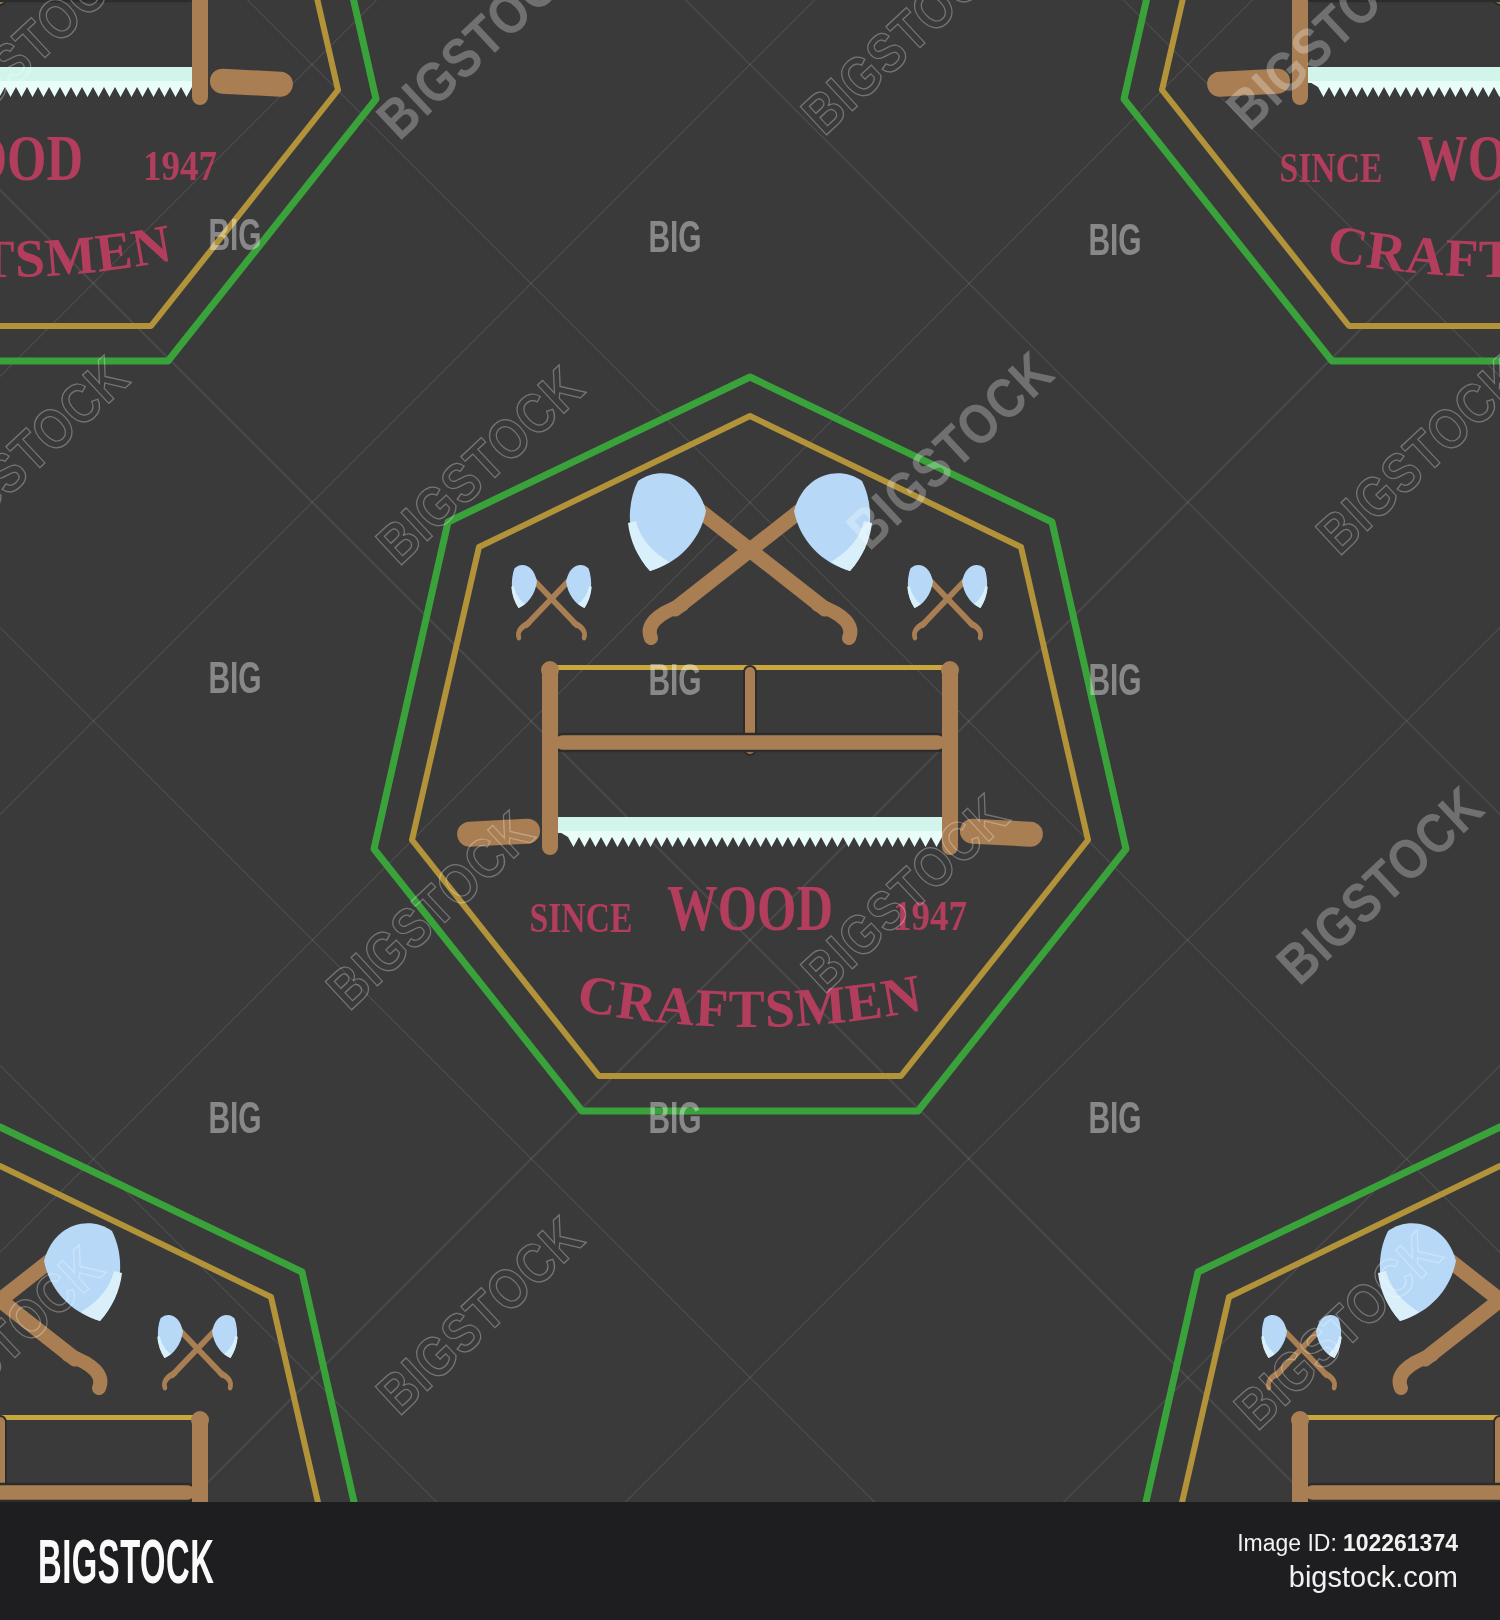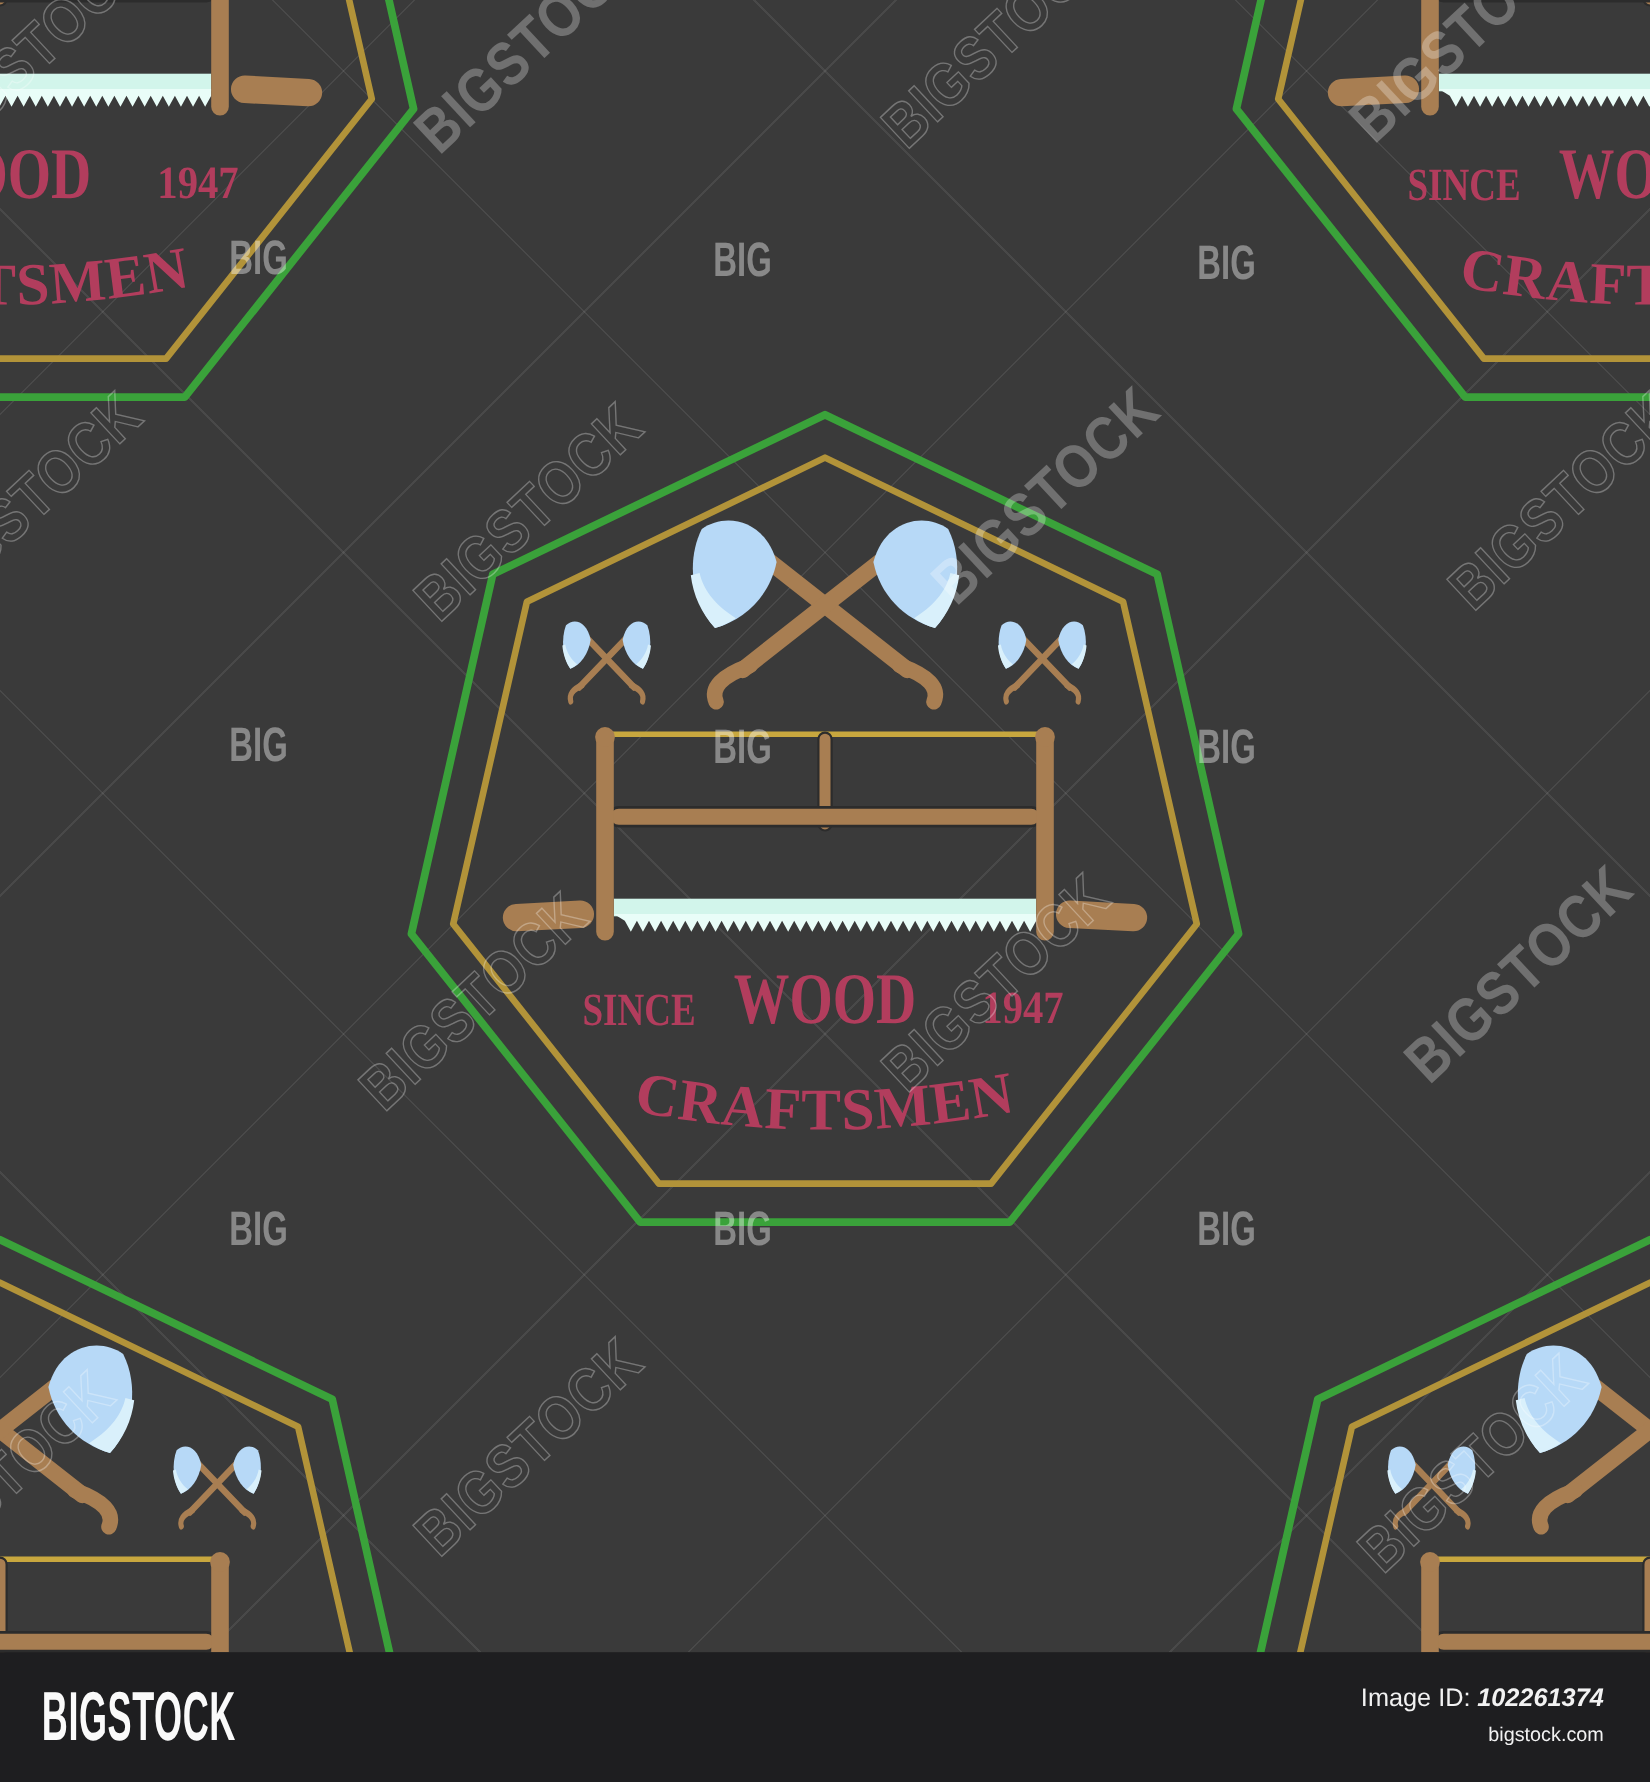--- a/index.html
+++ b/index.html
@@ -42,22 +42,22 @@
     margin-left:38px;
     font-family:"Liberation Sans",sans-serif;font-weight:700;font-size:63px;
     letter-spacing:1px;color:#fafafa;
     transform:scaleX(0.52);transform-origin:left center;
   }
   .footer-right{
     margin-right:42px;text-align:right;color:#f2f2f2;
     font-family:"Liberation Sans",sans-serif;
   }
   .footer-id-line{font-size:23px;line-height:26px;font-weight:400;}
-  .footer-id-num{font-weight:700;margin-left:6px;font-style:italic;}
-  .footer-site{font-size:18px;line-height:30px;margin-top:6px;}
+  .footer-id-num{font-weight:700;margin-left:6px;}
+  .footer-site{font-size:29px;line-height:30px;margin-top:6px;}
 </style>
 </head>
 <body>
 
 <div class="canvas">
 
   <div class="pattern">
 
     <svg class="pattern-svg" width="1500" height="1502" viewBox="0 0 1500 1502">
       <defs>

